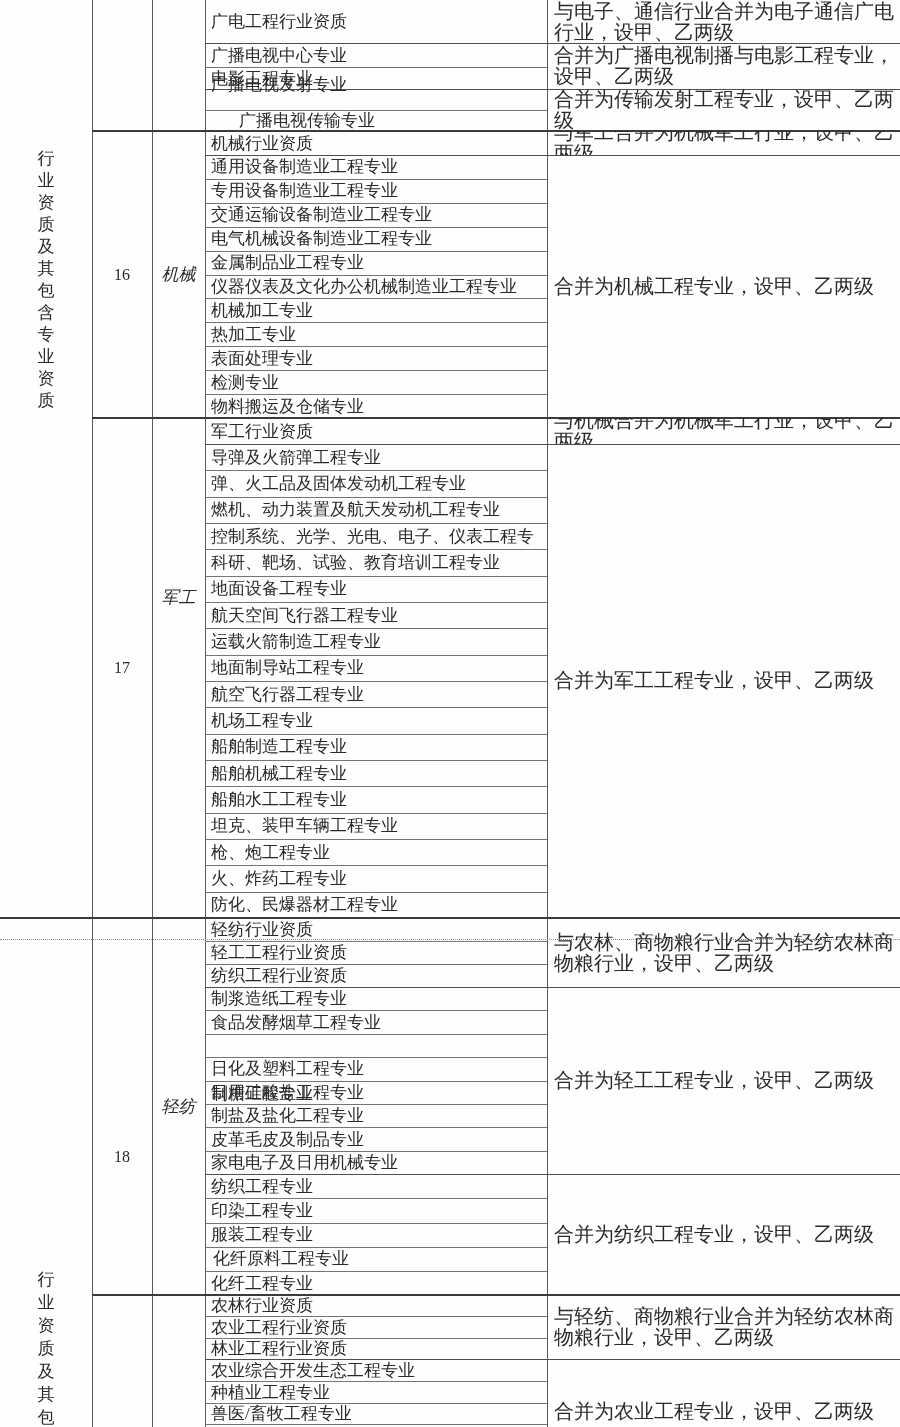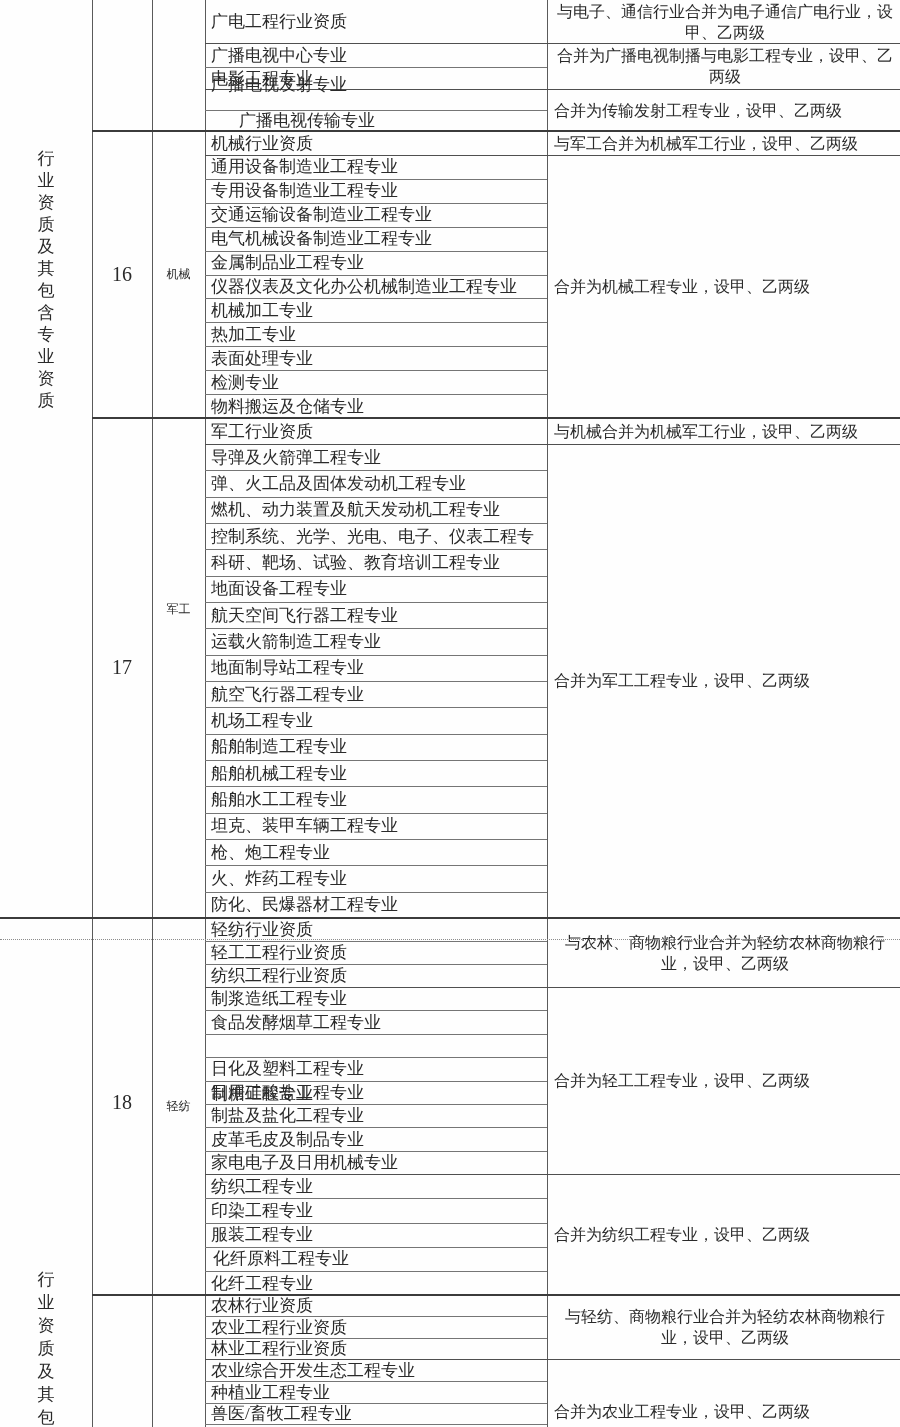--- a/index.html
+++ b/index.html
@@ -7,25 +7,25 @@
     position:relative;
     width:900px;height:1427px;
     overflow:hidden;
     background:#fefefe;
     font-family:"Liberation Serif","DejaVu Serif",serif;
     color:#2a2a2a;
   }
   .cell{position:absolute;box-sizing:border-box;}
   .spec{display:flex;align-items:center;padding-left:6px;font-size:17px;
         white-space:nowrap;overflow:hidden;line-height:1;}
-  .note{display:flex;align-items:center;padding:0 4px 0 7px;font-size:16px;
-        line-height:21px;overflow:hidden;text-align:center;}
-  .numcell{display:flex;align-items:center;justify-content:center;font-size:20px;font-family:Liberation Serif, serif;}
-  .catcell{display:flex;align-items:center;justify-content:center;font-size:12px;
-           white-space:nowrap;overflow:hidden;}
+  .note{display:flex;align-items:center;padding:0 4px 0 7px;font-size:20px;
+        line-height:21px;overflow:hidden;}
+  .numcell{display:flex;align-items:center;justify-content:center;font-size:16px;font-family:Liberation Serif, serif;}
+  .catcell{display:flex;align-items:center;justify-content:center;font-size:17px;
+           white-space:nowrap;overflow:hidden;font-style:italic;}
   .vlabel{position:absolute;left:0;width:92px;text-align:center;font-size:17px;}
   .vlabel span{display:block;}
   .vline{position:absolute;width:1px;background:#5a5a5a;}
   .secline{position:absolute;height:2px;background:#3b3b3b;}
   .blkline{position:absolute;height:1px;background:#4f4f4f;}
   .rowline{position:absolute;height:1px;background:#757575;}
   .dotline{position:absolute;height:0;border-top:1px dotted #8c8c8c;}
 </style>
 </head>
 <body>
@@ -72,21 +72,21 @@
     <div class="cell spec" style="left: 205px; top: 322.37px; width: 342px; height: 23.91px;">热加工专业</div>
     <div class="rowline" style="left: 205px; top: 346.28px; width: 342px;"></div>
     <div class="cell spec" style="left: 205px; top: 346.28px; width: 342px; height: 23.91px;">表面处理专业</div>
     <div class="rowline" style="left: 205px; top: 370.19px; width: 342px;"></div>
     <div class="cell spec" style="left: 205px; top: 370.19px; width: 342px; height: 23.91px;">检测专业</div>
     <div class="rowline" style="left: 205px; top: 394.1px; width: 342px;"></div>
     <div class="cell spec" style="left: 205px; top: 394.1px; width: 342px; height: 23.91px;">物料搬运及仓储专业</div>
     <div class="cell note" style="left: 547px; top: 155px; width: 353px; height: 263.01px;">合并为机械工程专业，设甲、乙两级</div>
     <div class="secline" style="left: 92px; top: 417px; width: 808px;"></div>
     <div class="cell numcell" style="left: 92px; top: 418px; width: 60px; height: 499.94px;">17</div>
-    <div class="cell catcell" style="left: 152px; top: 414px; width: 53px; height: 390px;">军工</div>
+    <div class="cell catcell" style="left: 152px; top: 402px; width: 53px; height: 390px;">军工</div>
     <div class="cell spec" style="left: 205px; top: 418px; width: 342px; height: 26px;">军工行业资质</div>
     <div class="cell note" style="left: 547px; top: 418px; width: 353px; height: 26px;">与机械合并为机械军工行业，设甲、乙两级</div>
     <div class="blkline" style="left: 205px; top: 444px; width: 695px;"></div>
     <div class="cell spec" style="left: 205px; top: 444px; width: 342px; height: 26.33px;">导弹及火箭弹工程专业</div>
     <div class="rowline" style="left: 205px; top: 470.33px; width: 342px;"></div>
     <div class="cell spec" style="left: 205px; top: 470.33px; width: 342px; height: 26.33px;">弹、火工品及固体发动机工程专业</div>
     <div class="rowline" style="left: 205px; top: 496.66px; width: 342px;"></div>
     <div class="cell spec" style="left: 205px; top: 496.66px; width: 342px; height: 26.33px;">燃机、动力装置及航天发动机工程专业</div>
     <div class="rowline" style="left: 205px; top: 522.99px; width: 342px;"></div>
     <div class="cell spec" style="left: 205px; top: 522.99px; width: 342px; height: 26.33px;">控制系统、光学、光电、电子、仪表工程专</div>
@@ -113,21 +113,21 @@
     <div class="rowline" style="left: 205px; top: 812.62px; width: 342px;"></div>
     <div class="cell spec" style="left: 205px; top: 812.62px; width: 342px; height: 26.33px;">坦克、装甲车辆工程专业</div>
     <div class="rowline" style="left: 205px; top: 838.95px; width: 342px;"></div>
     <div class="cell spec" style="left: 205px; top: 838.95px; width: 342px; height: 26.33px;">枪、炮工程专业</div>
     <div class="rowline" style="left: 205px; top: 865.28px; width: 342px;"></div>
     <div class="cell spec" style="left: 205px; top: 865.28px; width: 342px; height: 26.33px;">火、炸药工程专业</div>
     <div class="rowline" style="left: 205px; top: 891.61px; width: 342px;"></div>
     <div class="cell spec" style="left: 205px; top: 891.61px; width: 342px; height: 26.33px;">防化、民爆器材工程专业</div>
     <div class="cell note" style="left: 547px; top: 444px; width: 353px; height: 473.94px;">合并为军工工程专业，设甲、乙两级</div>
     <div class="secline" style="left: 0px; top: 917px; width: 900px;"></div>
-    <div class="cell numcell" style="left: 92px; top: 864px; width: 60px; height: 477px;">18</div>
+    <div class="cell numcell" style="left: 92px; top: 918px; width: 60px; height: 477px;">18</div>
     <div class="cell catcell" style="left: 152px; top: 918px; width: 53px; height: 377.2px;">轻纺</div>
     <div class="cell spec" style="left: 205px; top: 918px; width: 342px; height: 23px;">轻纺行业资质</div>
     <div class="rowline" style="left: 205px; top: 941px; width: 342px;"></div>
     <div class="cell spec" style="left: 205px; top: 941px; width: 342px; height: 23px;">轻工工程行业资质</div>
     <div class="rowline" style="left: 205px; top: 964px; width: 342px;"></div>
     <div class="cell spec" style="left: 205px; top: 964px; width: 342px; height: 23px;">纺织工程行业资质</div>
     <div class="cell note" style="left: 547px; top: 918px; width: 353px; height: 69px;">与农林、商物粮行业合并为轻纺农林商物粮行业，设甲、乙两级</div>
     <div class="blkline" style="left: 205px; top: 987px; width: 695px;"></div>
     <div class="cell spec" style="left: 205px; top: 987px; width: 342px; height: 23.4px;">制浆造纸工程专业</div>
     <div class="rowline" style="left: 205px; top: 1010.4px; width: 342px;"></div>

